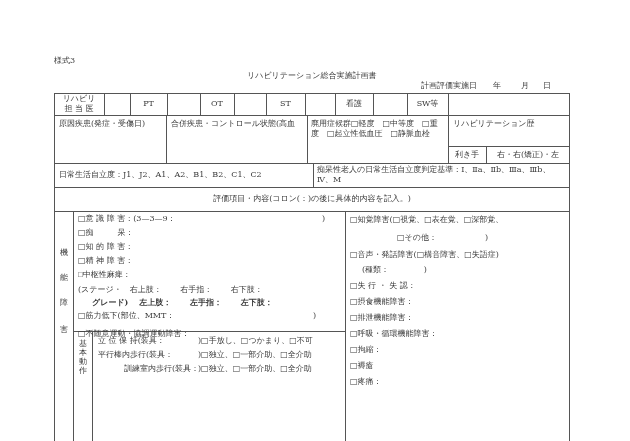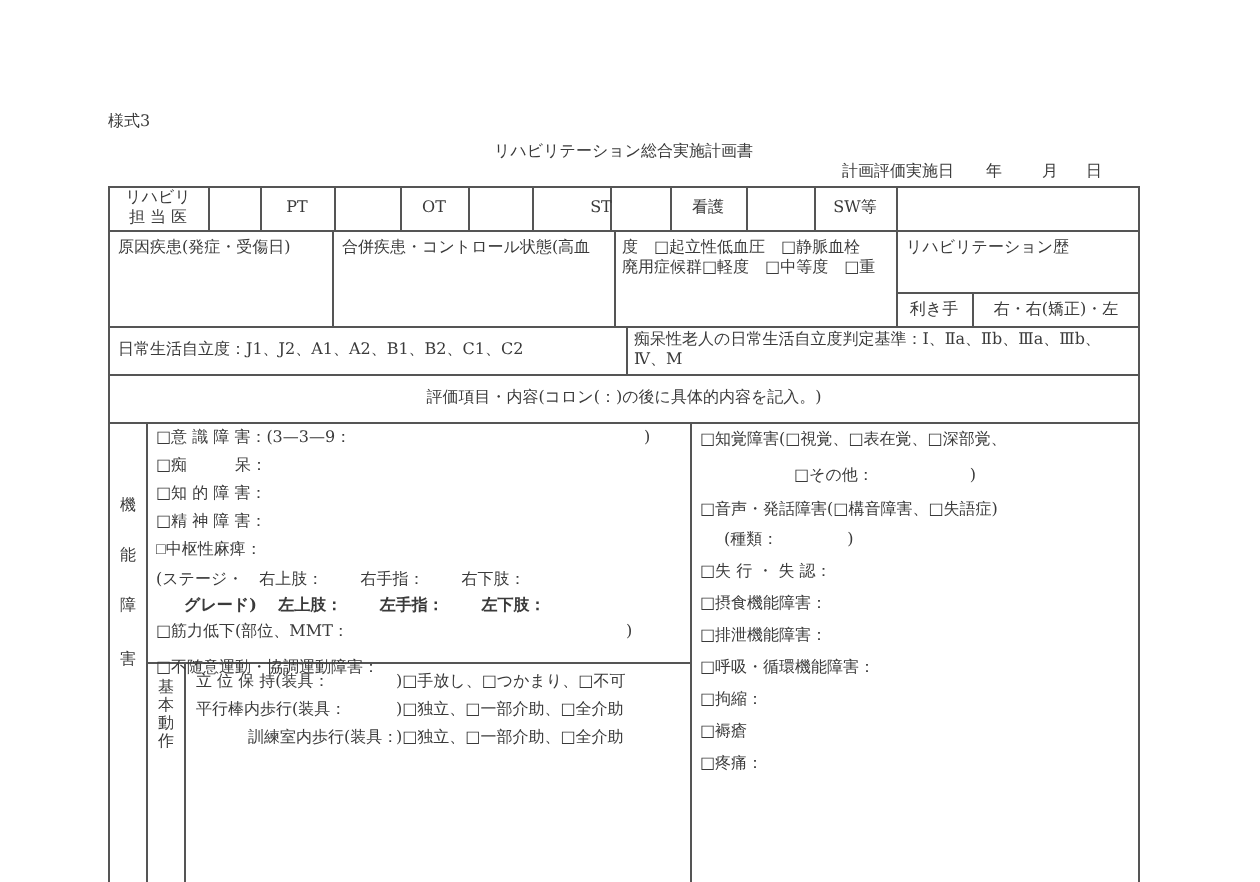--- a/index.html
+++ b/index.html
@@ -62,34 +62,34 @@
 
 <div class="cell-text center" style="left:54px;top:94px;width:50px;">
   <div>リハビリ</div>
   <div>担 当 医</div>
 </div>
 <div class="abs" style="left:105px;top:94px;width:25px;height:21px;"></div>
 <div class="cell-text center" style="left:130px;top:99px;width:37px;">PT</div>
 <div class="abs" style="left:168px;top:94px;width:32px;height:21px;"></div>
 <div class="cell-text center" style="left:200px;top:99px;width:34px;">OT</div>
 <div class="abs" style="left:235px;top:94px;width:31px;height:21px;"></div>
-<div class="cell-text center" style="left:281px;top:99px;width:39px;">ST</div>
+<div class="cell-text center" style="left:266px;top:99px;width:39px;">ST</div>
 <div class="abs" style="left:306px;top:94px;width:29px;height:21px;"></div>
 <div class="cell-text center" style="left:335px;top:99px;width:38px;">看護</div>
 <div class="abs" style="left:374px;top:94px;width:33px;height:21px;"></div>
 <div class="cell-text center" style="left:407px;top:99px;width:41px;">SW等</div>
 <div class="abs" style="left:449px;top:94px;width:120px;height:21px;"></div>
 
 <div class="cell-text" style="left:59px;top:119px;">原因疾患(発症・受傷日)</div>
 <div class="cell-text" style="left:171px;top:119px;">
   <div>合併疾患・コントロール状態(高血</div>
 </div>
 <div class="cell-text" style="left:311px;top:119px;">
+  <div>廃用症候群□軽度　□中等度　□重</div>
   <div>度　□起立性低血圧　□静脈血栓</div>
-  <div>廃用症候群□軽度　□中等度　□重</div>
 </div>
 <div class="cell-text" style="left:453px;top:119px;">リハビリテーション歴</div>
 <div class="cell-text center" style="left:448px;top:150px;width:38px;">利き手</div>
 <div class="cell-text center" style="left:487px;top:150px;width:82px;">右・右(矯正)・左</div>
 
 <div class="cell-text" style="left:59px;top:170px;">日常生活自立度：J1、J2、A1、A2、B1、B2、C1、C2</div>
 <div class="cell-text" style="left:317px;top:165px;">
   <div>痴呆性老人の日常生活自立度判定基準：Ⅰ、Ⅱa、Ⅱb、Ⅲa、Ⅲb、</div>
   <div>Ⅳ、M</div>
 </div>

